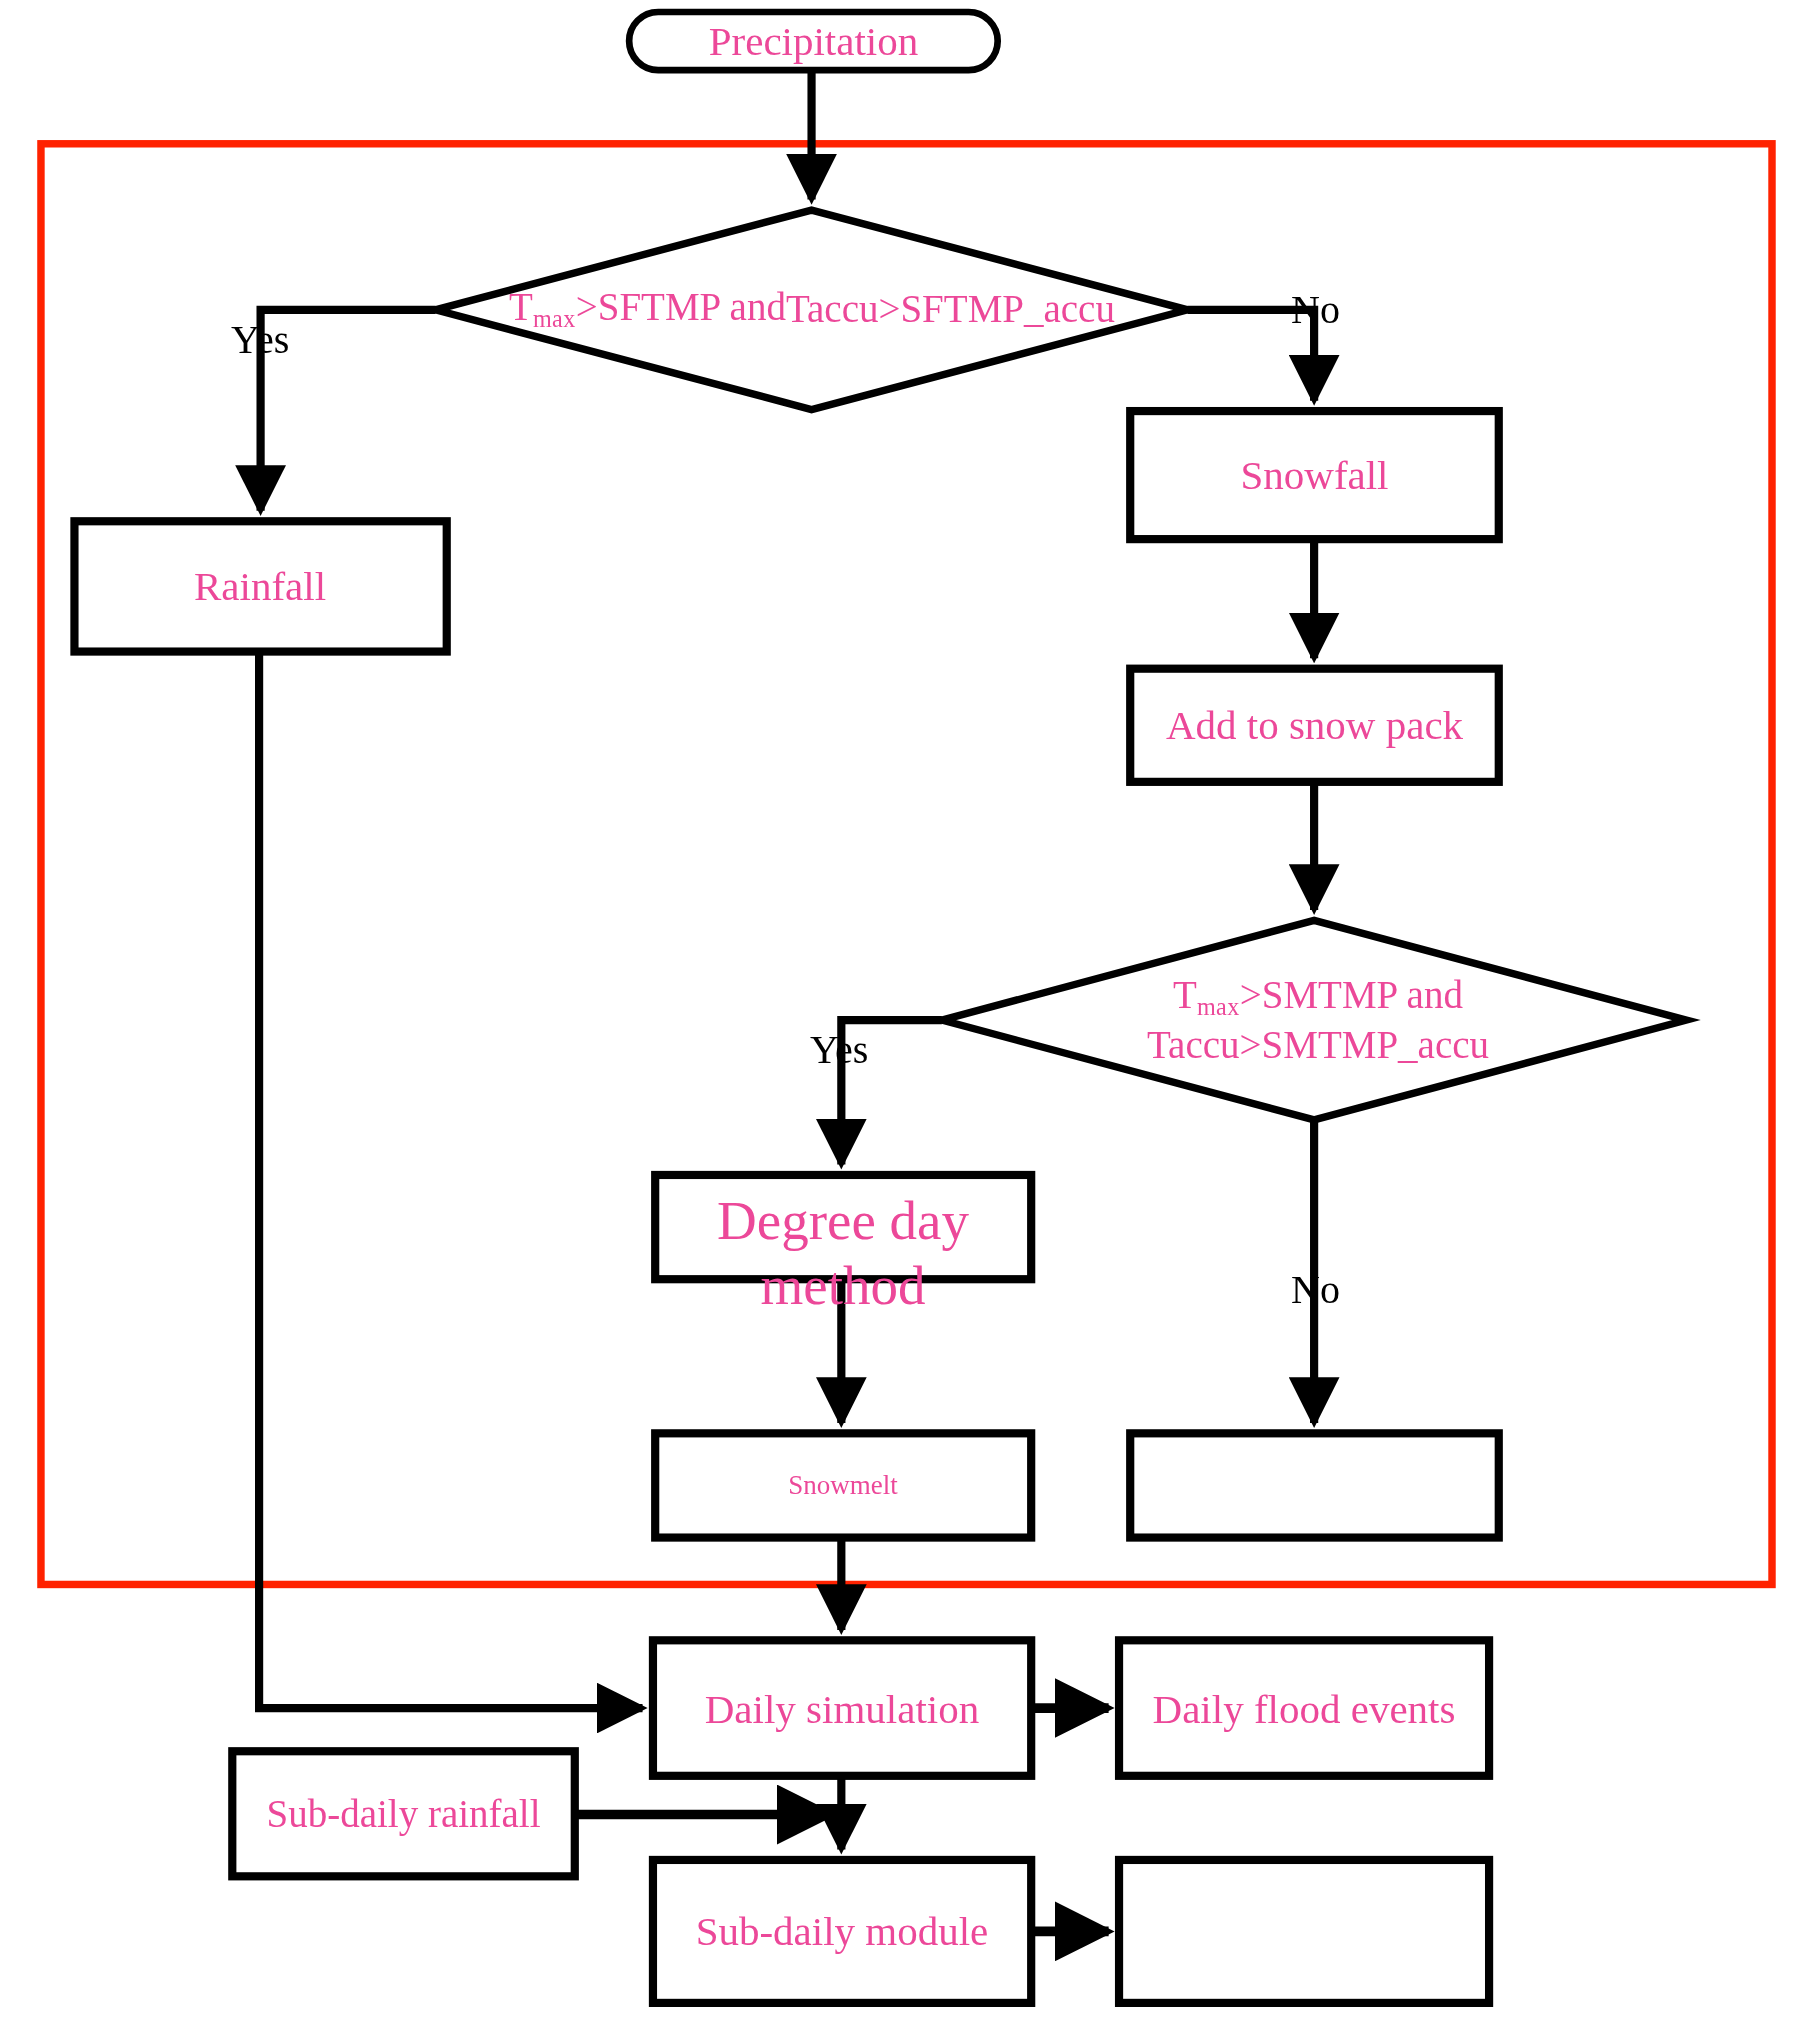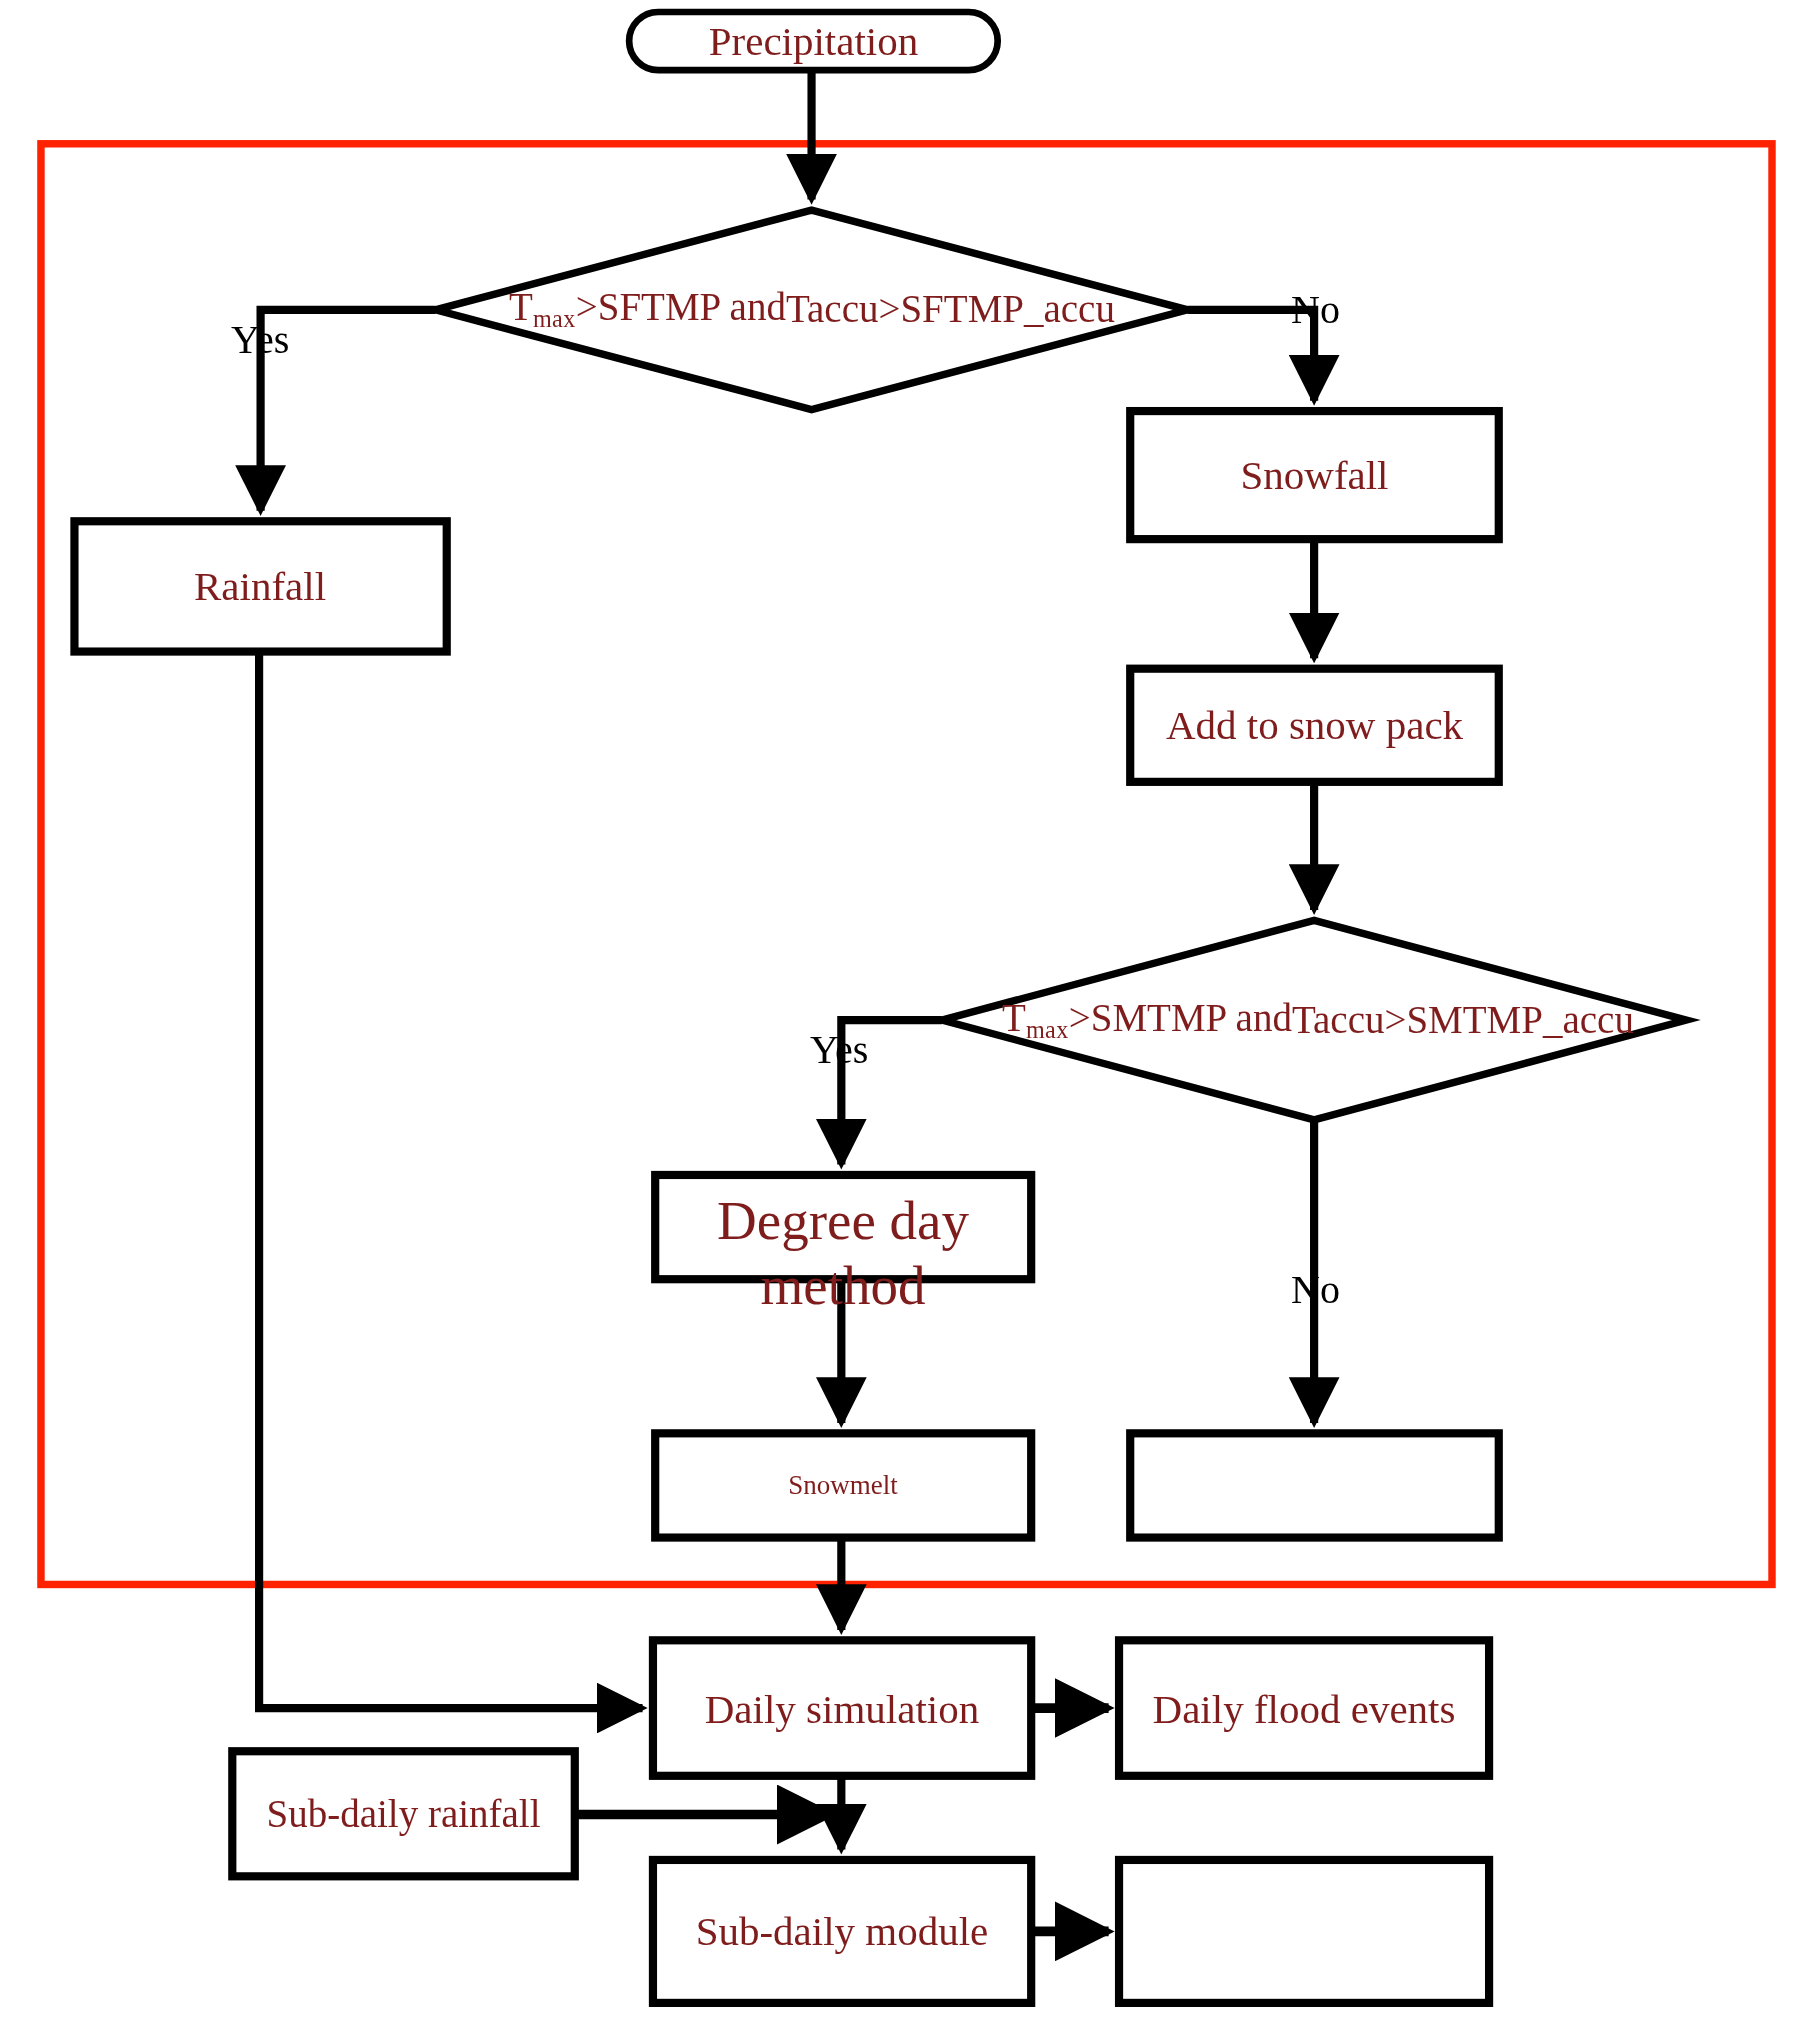--- a/index.html
+++ b/index.html
@@ -6,21 +6,21 @@
   body{font-family:"Liberation Serif", serif;}
   #stage{position:relative;width:1807px;height:2035px;background:#fff;overflow:hidden;}
   svg{position:absolute;top:0;left:0;width:1807px;height:2035px;}
   .node-text{
     position:absolute;
     display:flex;
     align-items:center;
     justify-content:center;
     text-align:center;
     font-family:"Liberation Serif", serif;
-    color:#7f1d1d;
+    color:#ec4899;
     line-height:1.18;
     white-space:pre-line;
     pointer-events:none;
   }
   .edge-label{
     position:absolute;
     font-family:"Liberation Serif", serif;
     color:#000;
     white-space:nowrap;
   }
@@ -108,21 +108,21 @@
     </div>
     <div style="white-space:nowrap;">Taccu&gt;SFTMP_accu</div>
   </div>
 
   <div class="node-text" style="left:74px;top:521px;width:372px;height:130px;font-size:41px;">Rainfall</div>
 
   <div class="node-text" style="left:1130px;top:411px;width:369px;height:128px;font-size:41px;">Snowfall</div>
 
   <div class="node-text" style="left:1130px;top:669px;width:369px;height:113px;font-size:41px;">Add to snow pack</div>
 
-  <div class="node-text" style="left:983px;top:953px;width:670px;height:134px;flex-direction:row;font-size:39px;">
+  <div class="node-text" style="left:983px;top:953px;width:670px;height:134px;flex-direction:column;font-size:39px;">
     <div style="white-space:nowrap;">
       <span>T</span><span class="sub">max</span><span>&gt;SMTMP and</span>
     </div>
     <div style="white-space:nowrap;">Taccu&gt;SMTMP_accu</div>
   </div>
 
   <div class="node-text" style="left:655px;top:1202px;width:376px;height:104px;font-size:55px;">Degree day
 method</div>
 
   <div class="node-text" style="left:655px;top:1434px;width:376px;height:104px;font-size:27px;">Snowmelt</div>

